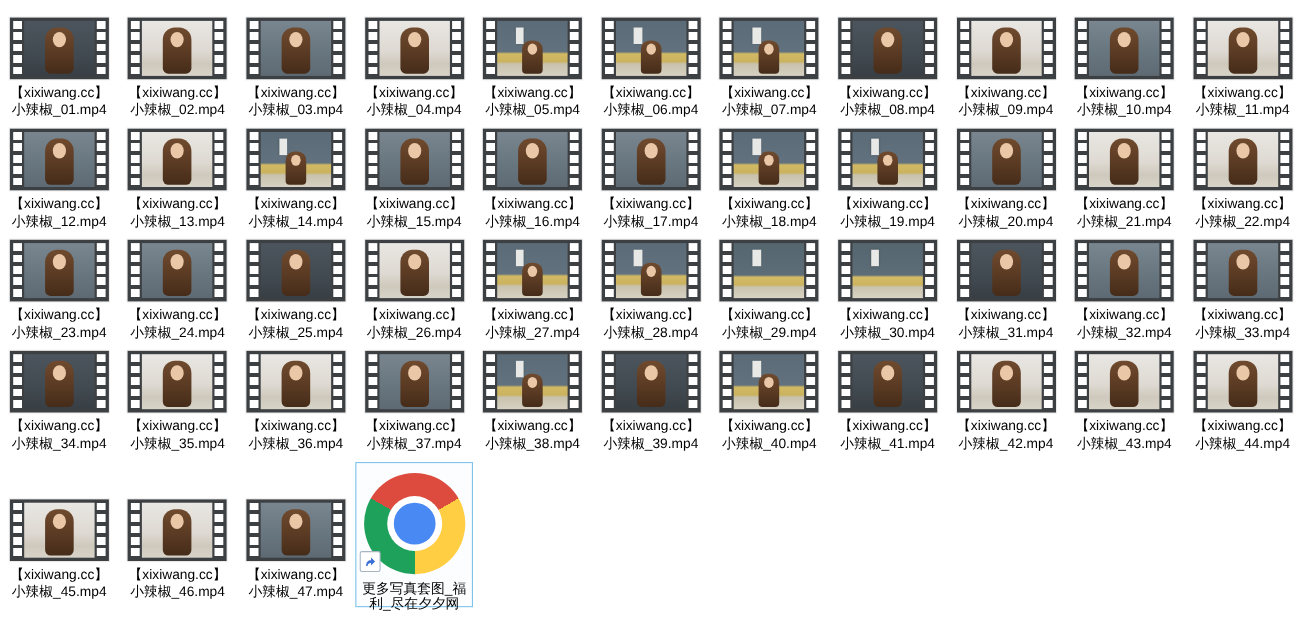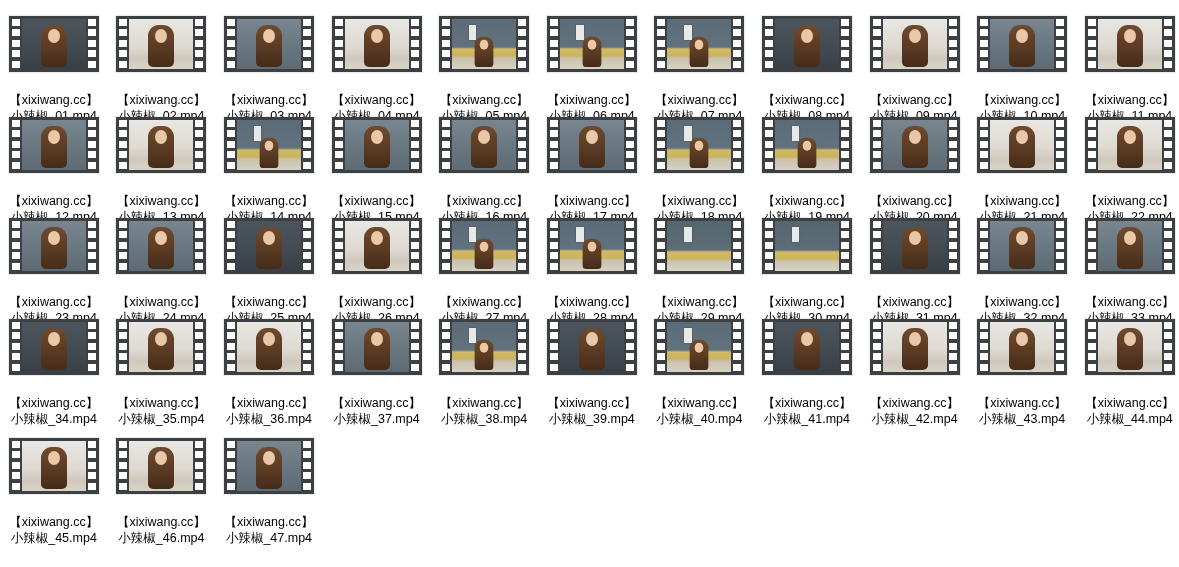--- a/index.html
+++ b/index.html
@@ -57,21 +57,21 @@
     background:#e8e9e6;box-shadow:0 0 2px rgba(0,0,0,.35);
   }
   .person{position:absolute;left:50%;bottom:2px;width:26px;height:42px;transform:translateX(-50%);}
   .hair{position:absolute;inset:0;border-radius:11px 11px 5px 5px;
     background:linear-gradient(to bottom,#6f4a2e 0%,#5a3a23 55%,#452c19 100%);}
   .face{position:absolute;left:50%;top:4px;width:12px;height:14px;transform:translateX(-50%);
     border-radius:50%;background:#eac7a6;}
   .v-couch .person{transform:translateX(-50%) scale(0.72);transform-origin:bottom center;}
   
   .flabel{
-    margin-top:20px;text-align:center;color:var(--label-color);
+    margin-top:4px;text-align:center;color:var(--label-color);
     font-size:12.5px;line-height:16px;white-space:nowrap;
   }
   
   .chrome-tile{
     height:132px;padding-top:9px;
     border:1px solid var(--sel-border);background:var(--sel-fill);
   }
   .chrome-icon-wrap{position:relative;width:92px;height:92px;flex:0 0 auto;}
   .chrome-logo{
     width:92px;height:92px;border-radius:50%;
@@ -837,13 +837,30 @@
           <div class="face"></div>
         </div>
       </div>
       <div class="holes"></div>
     </div>
     <div class="flabel">
       <div class="l1">【xixiwang.cc】</div>
       <div class="l2">小辣椒_47.mp4</div>
     </div>
   </div>
+    <div class="tile chrome-tile" id="chrome-tile">
+    <div class="chrome-icon-wrap">
+      <div class="chrome-logo">
+        <div class="chrome-ring"></div>
+        <div class="chrome-core"></div>
+      </div>
+      <div class="shortcut-badge">
+        <svg viewBox="0 0 16 16">
+            <path d="M3.5 13 C3.5 8.5 5.5 6.5 9 6.5 L9 3.5 L13.5 8 L9 12.5 L9 9.5 C6.5 9.5 5.2 10.6 5.2 13 Z" fill="#3a6fd8"></path>
+          </svg>
+      </div>
+    </div>
+    <div class="slabel">
+      <div>更多写真套图_福</div>
+      <div>利_尽在夕夕网</div>
+    </div>
+  </div>
 </div>
 
 </body></html>

